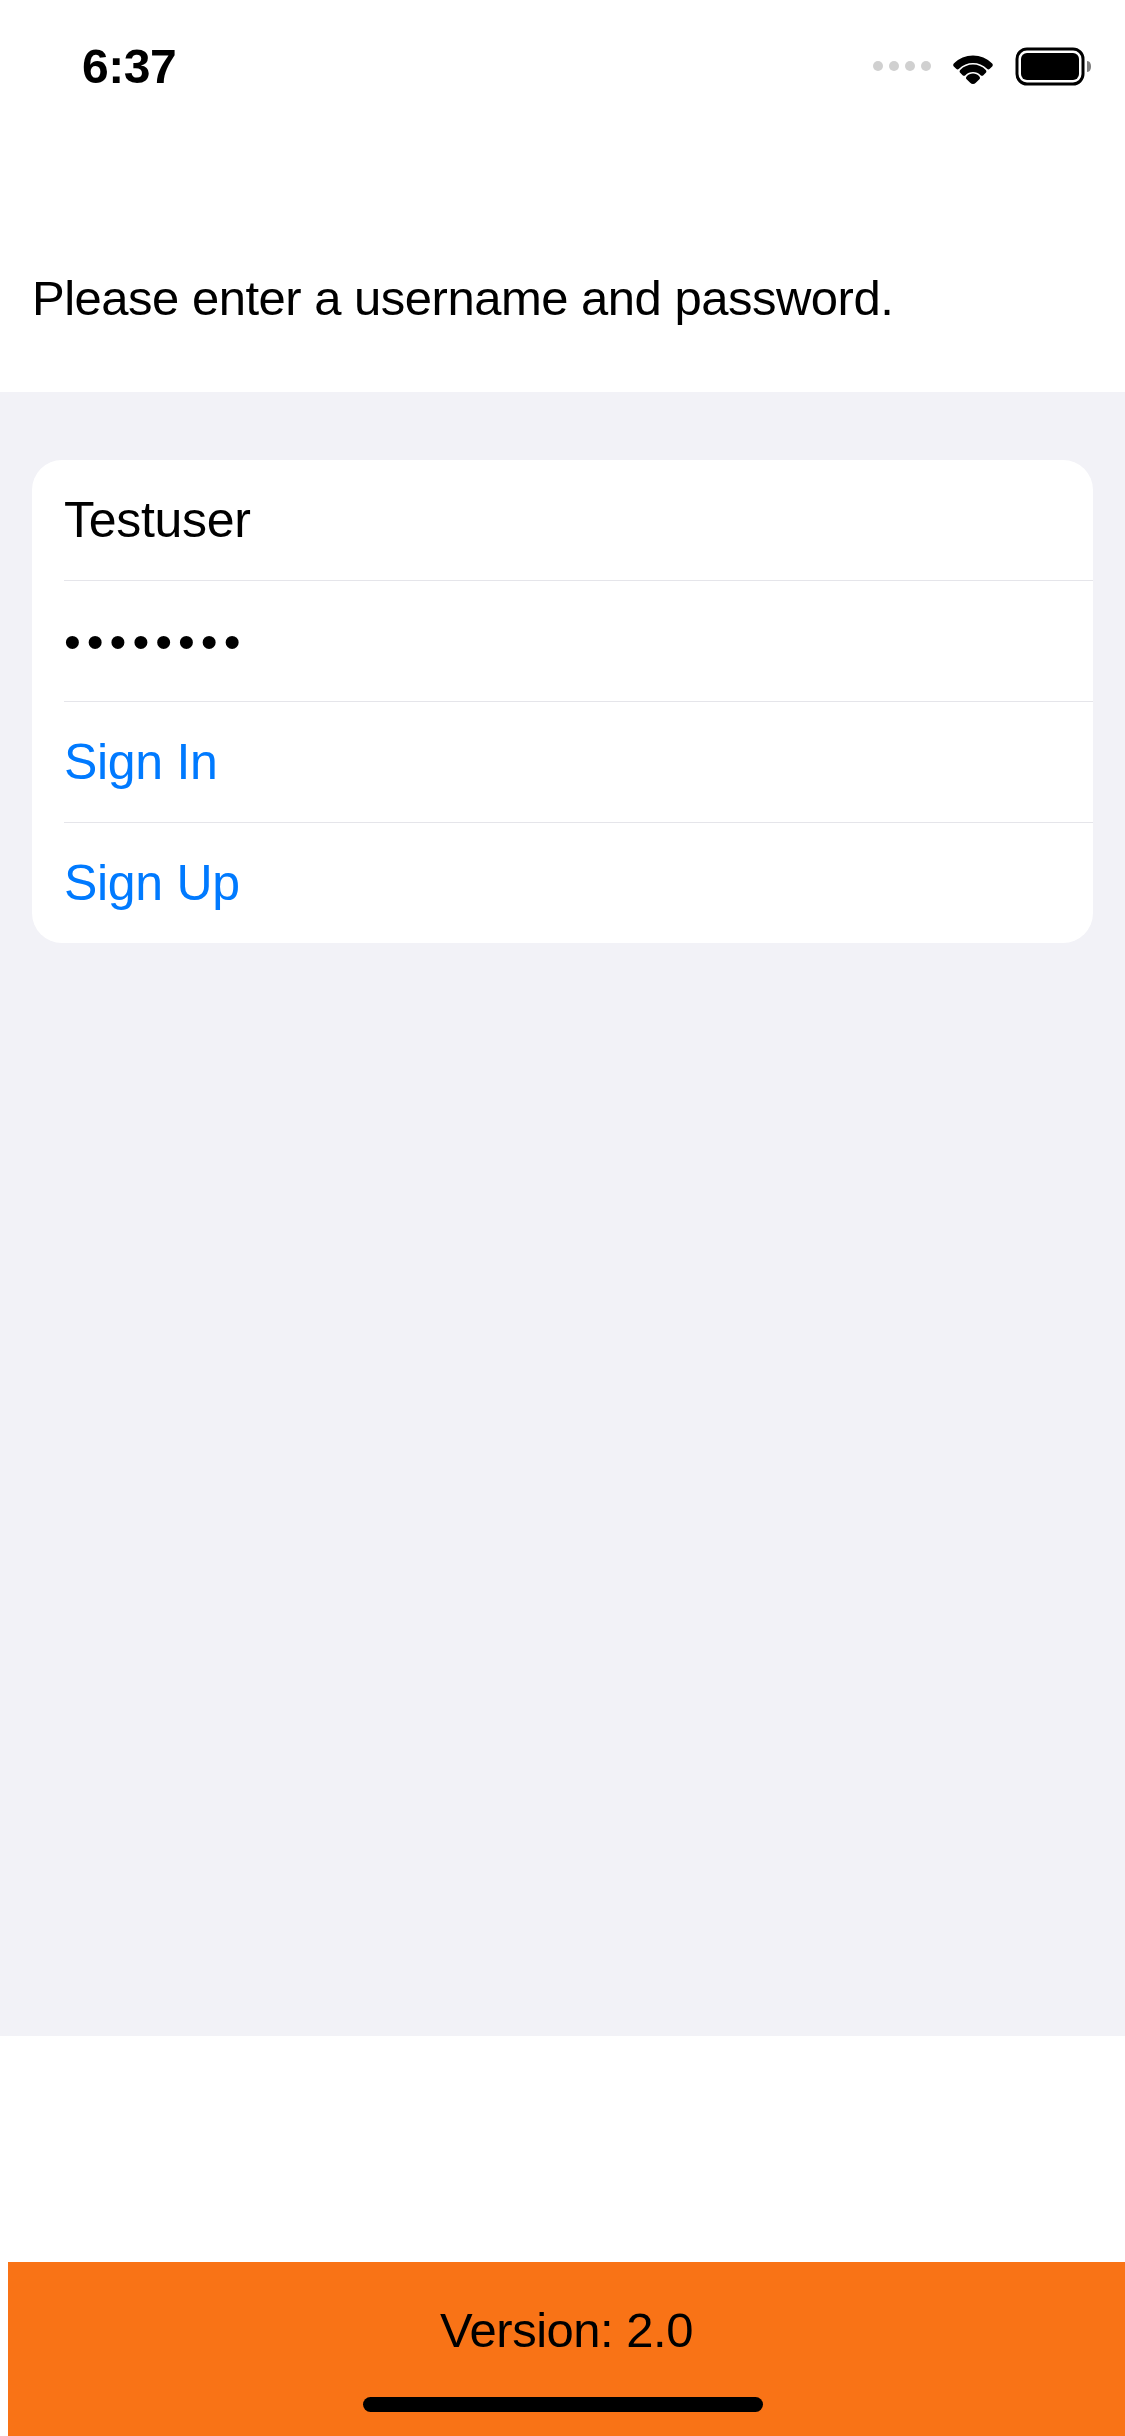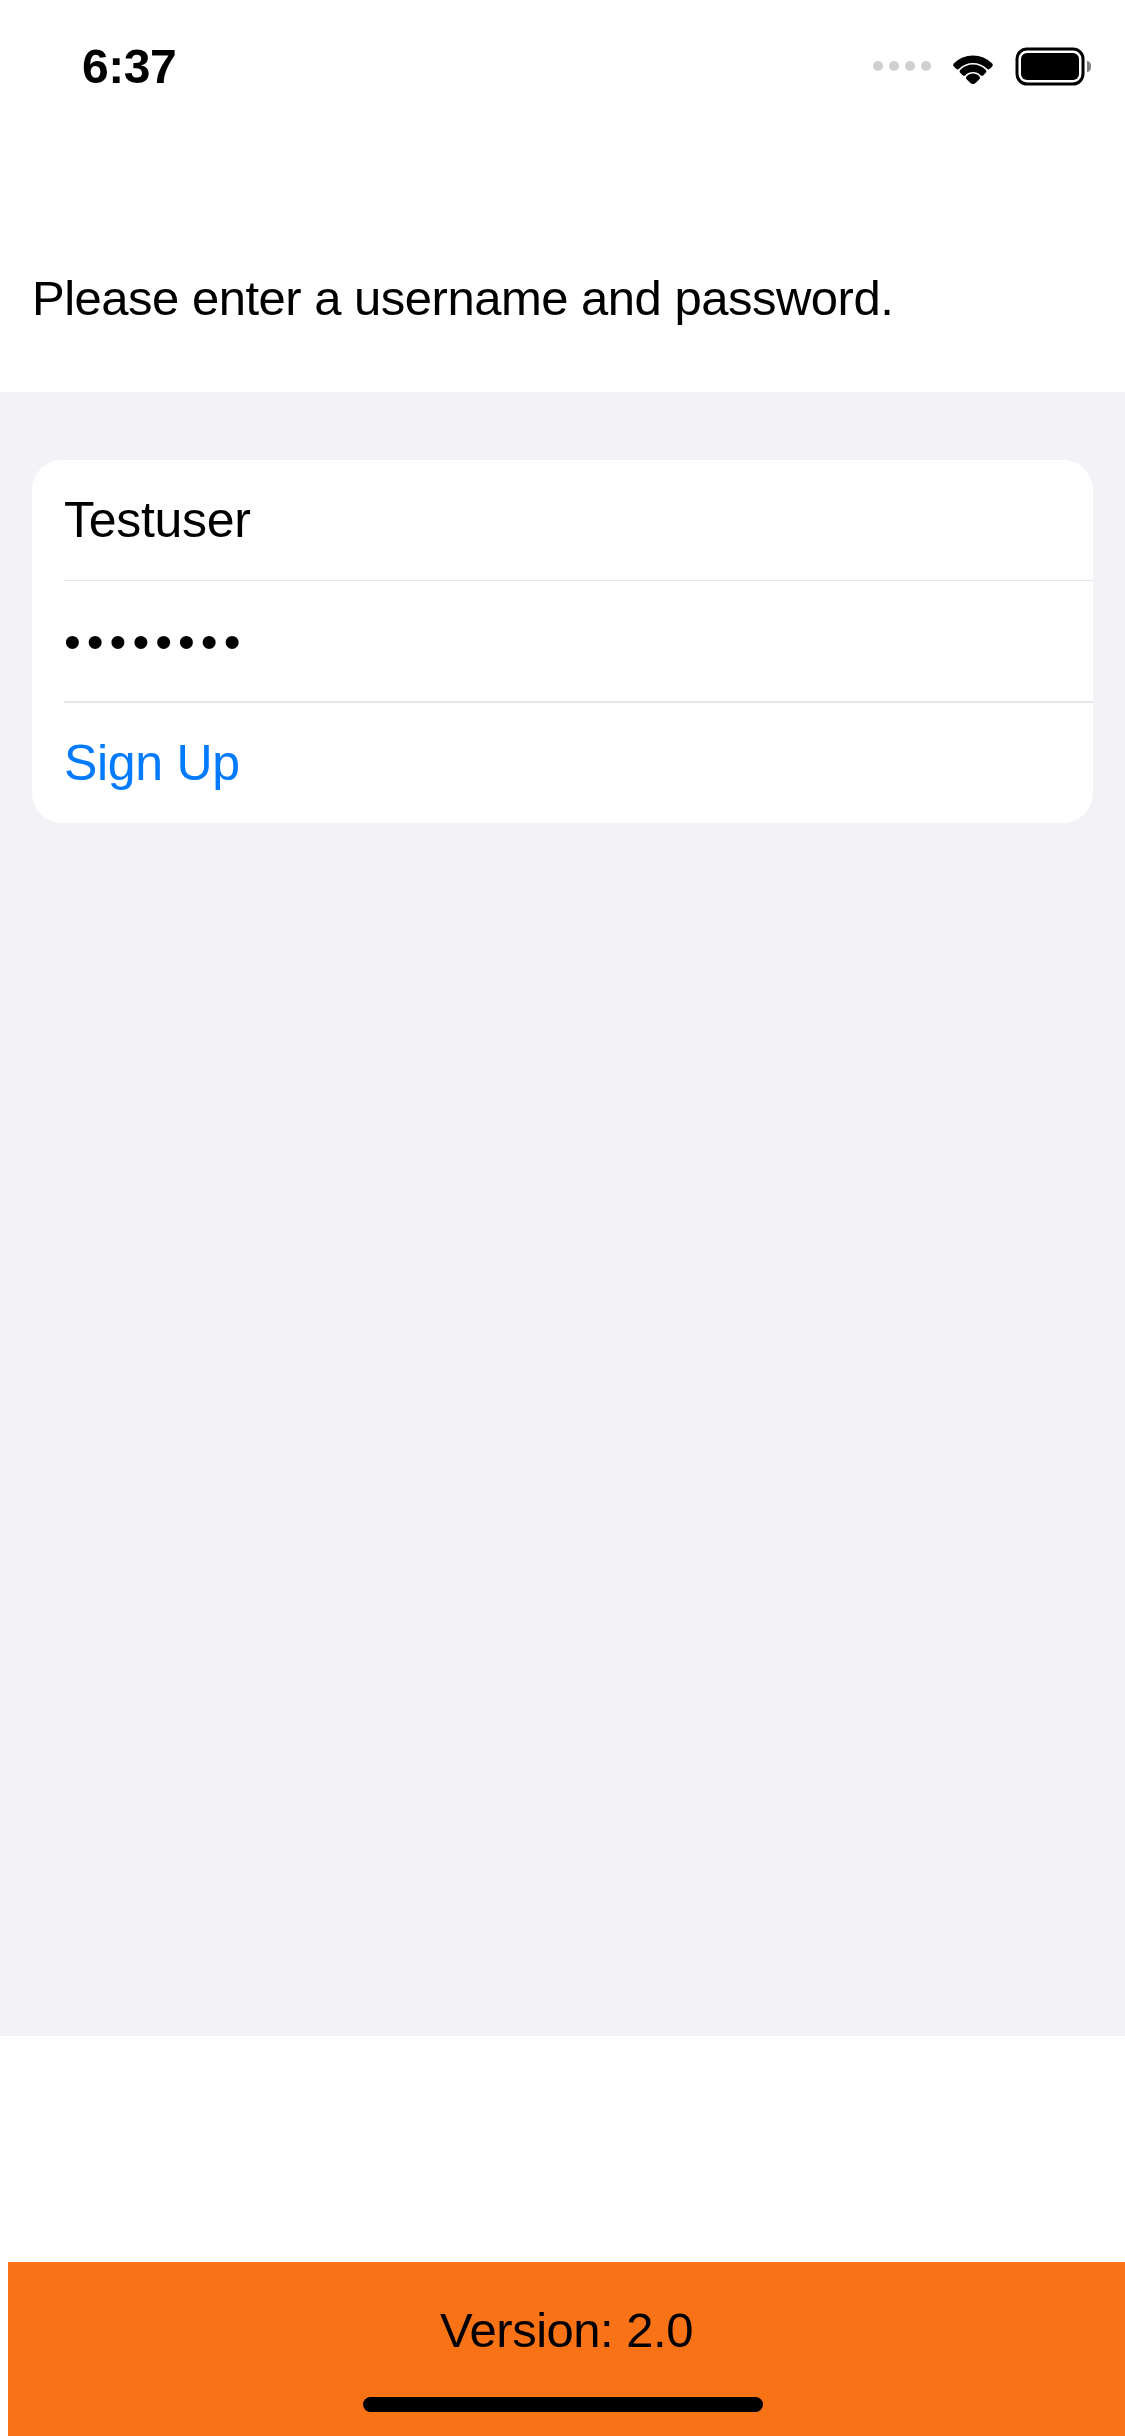--- a/index.html
+++ b/index.html
@@ -198,20 +198,25 @@
     </div>
     <div class="separator-wrapper"></div>
 
     <div class="card-row">
       <div class="card-row-content">
         <input type="password" class="text-input" value="12345678" style="letter-spacing: 6px; font-size: 48px;">
       </div>
     </div>
     <div class="separator-wrapper"></div>
 
+    <div class="card-row">
+      <div class="card-row-content">
+        <button class="link-button">Sign In</button>
+      </div>
+    </div>
     <div class="separator-wrapper"></div>
 
     <div class="card-row">
       <div class="card-row-content">
         <button class="link-button">Sign Up</button>
       </div>
     </div>
 
   </div>
 </div>

